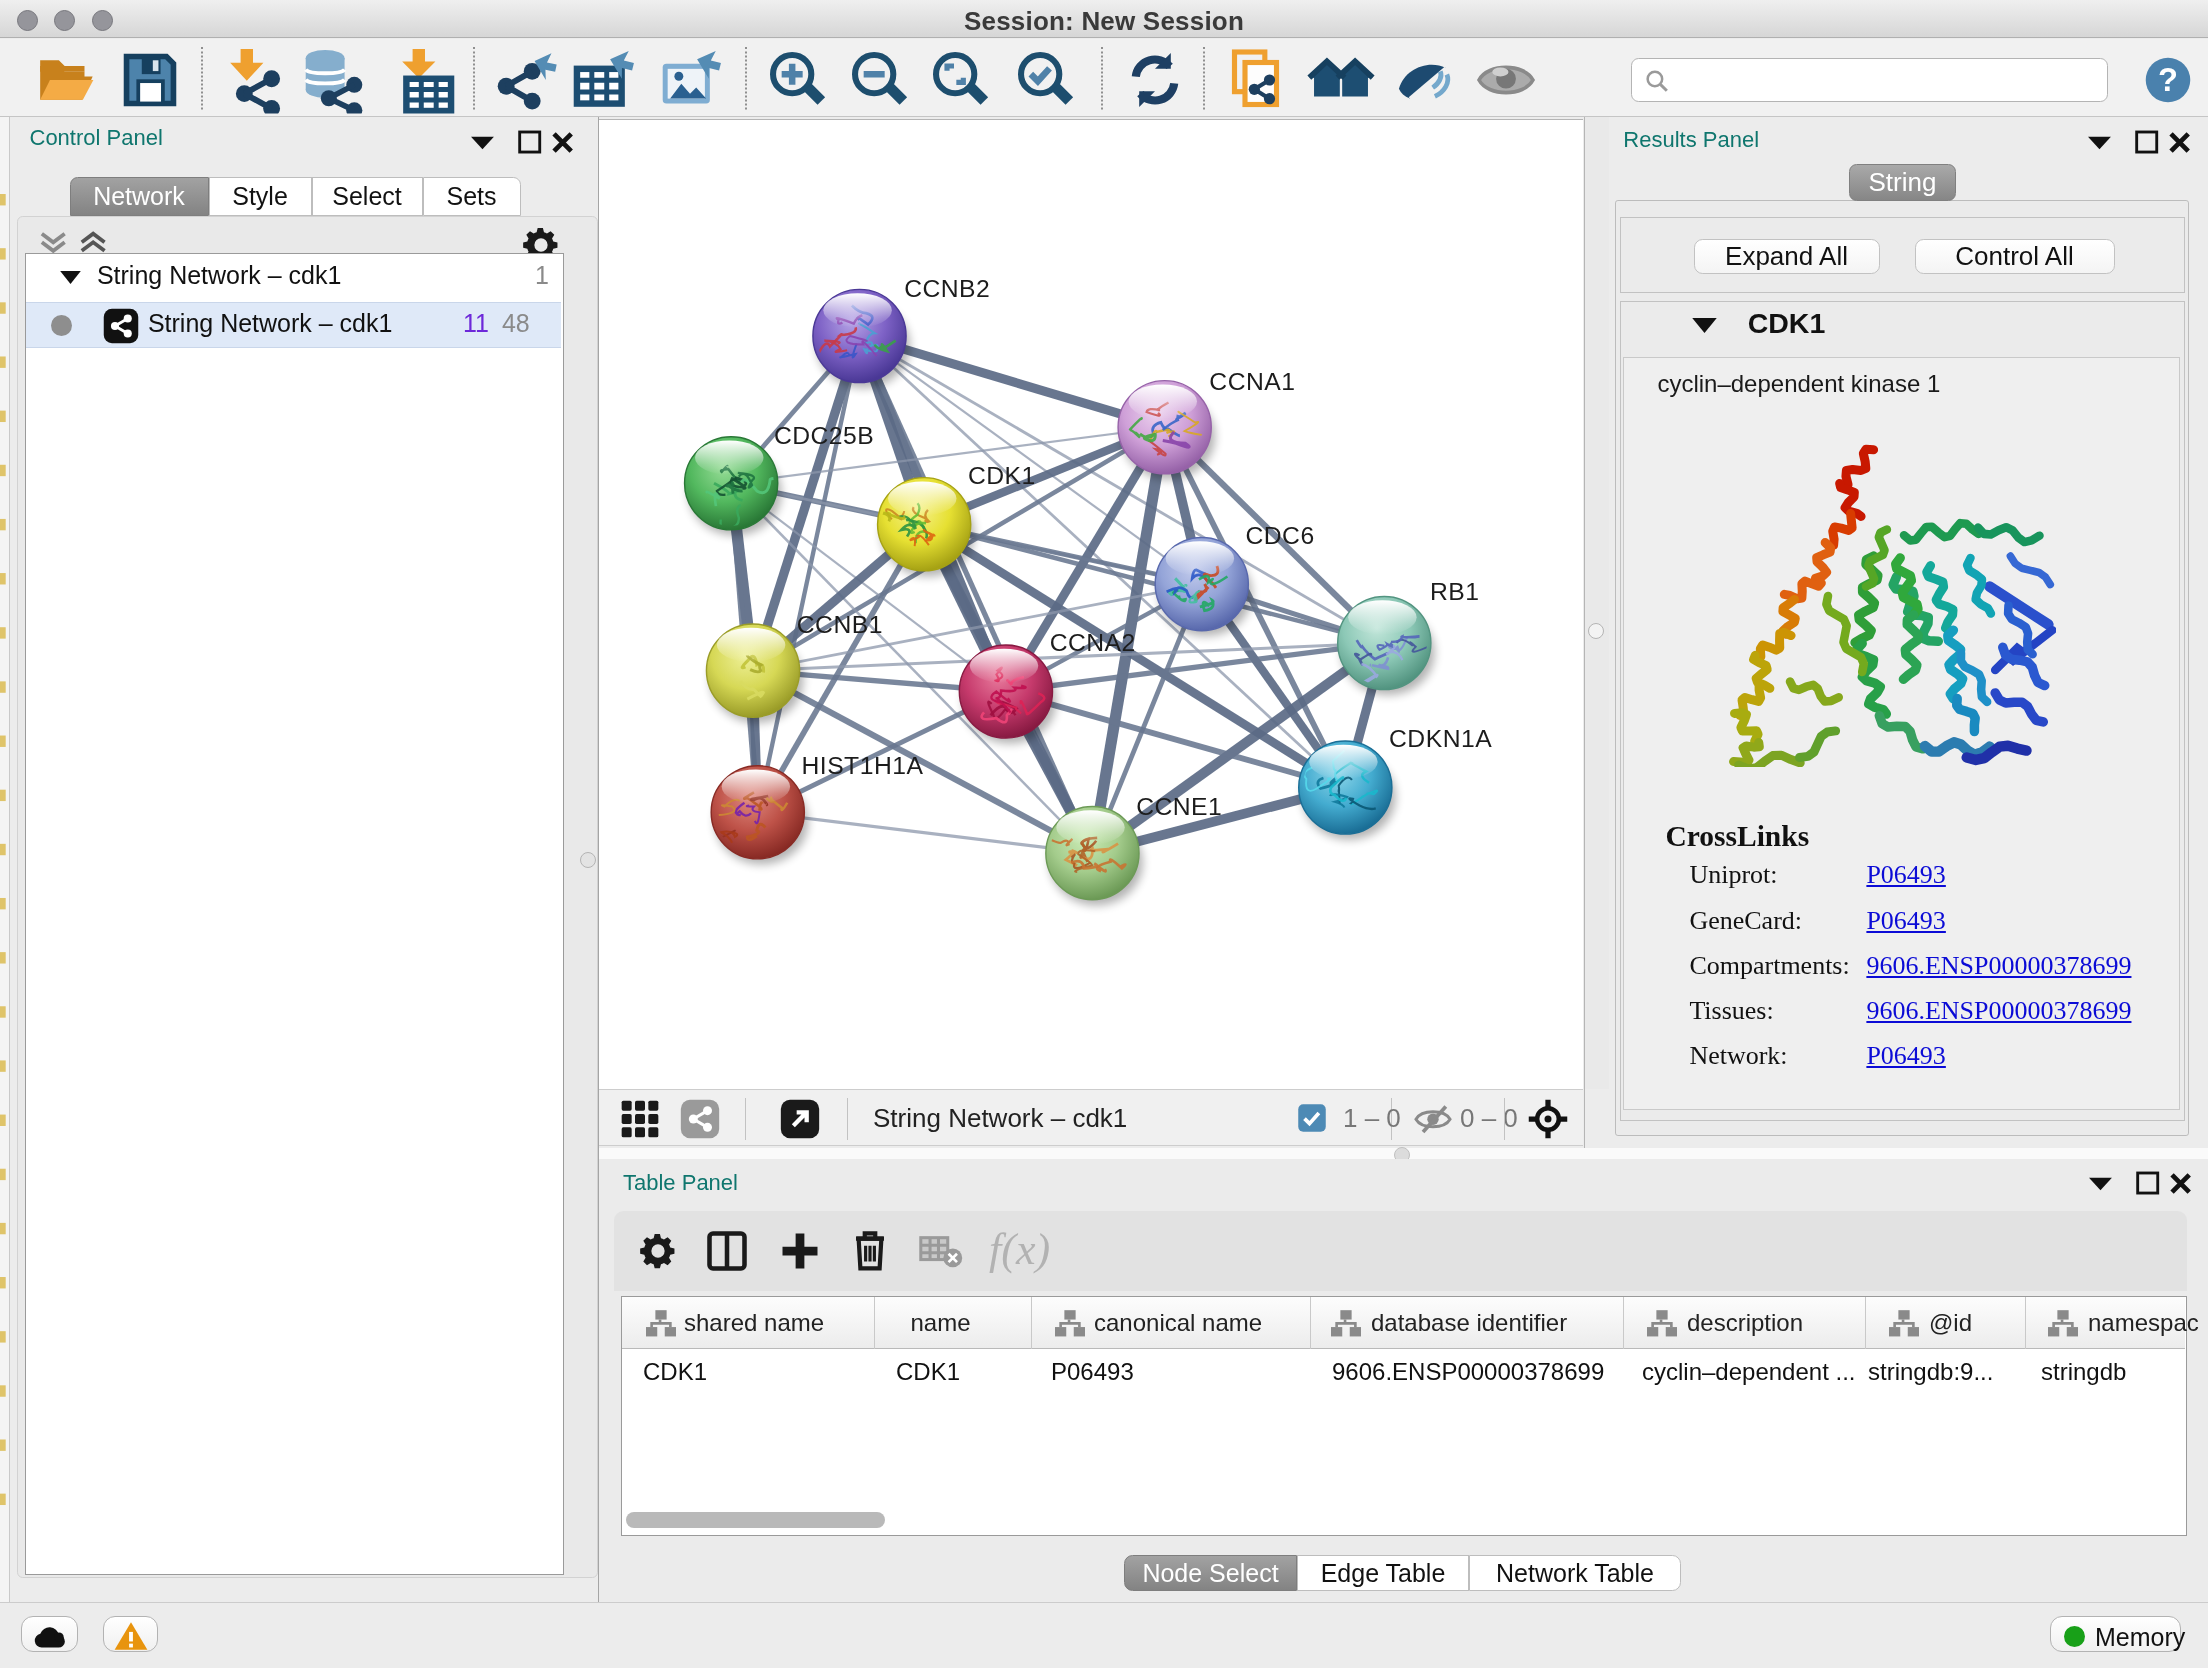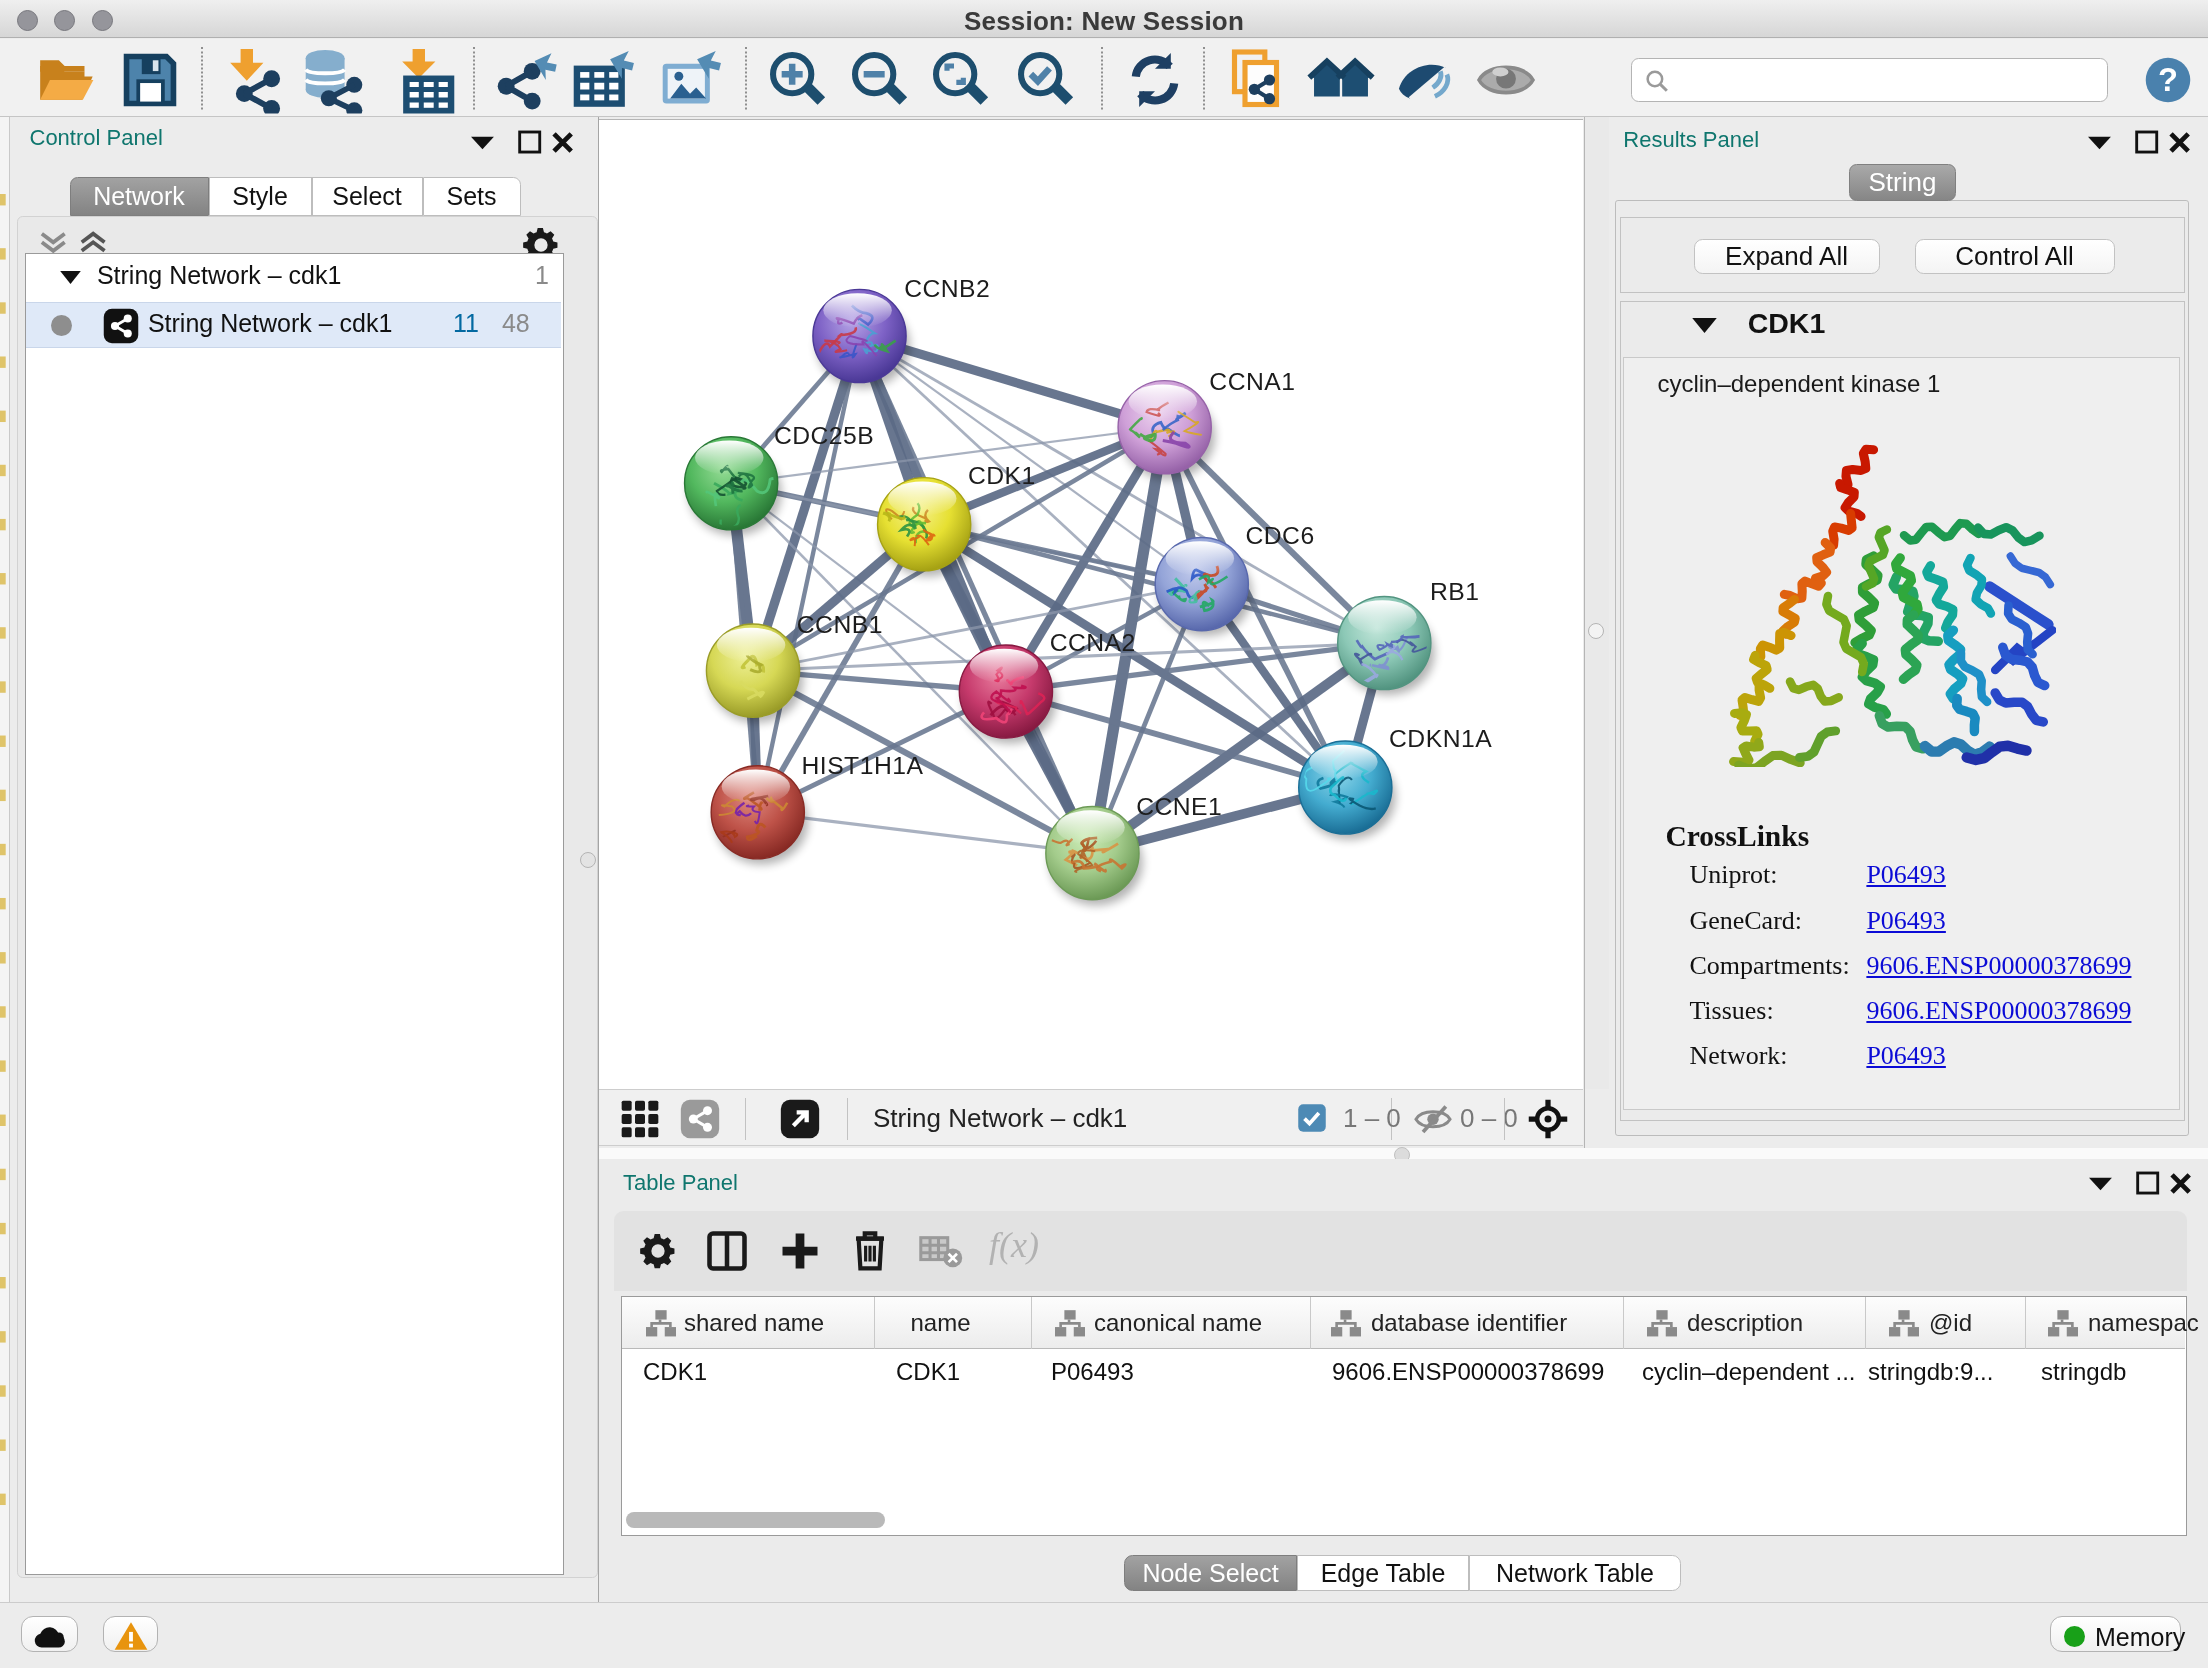--- a/index.html
+++ b/index.html
@@ -242,21 +242,21 @@
     <svg class="abs" style="left:77px;top:4.8px" width="36" height="36" viewBox="0 0 24 24">
      <rect x="0.5" y="0.5" width="23" height="23" rx="5.5" fill="#111"></rect>
      <g fill="#fff">
               <circle cx="8" cy="12" r="2.7"></circle>
               <circle cx="16.5" cy="7" r="2.7"></circle>
               <circle cx="16.5" cy="17" r="2.7"></circle>
      <path d="M8 12l8.5-5M8 12l8.5 5" stroke="#fff" stroke-width="1.9"></path>
             </g>
     </svg>
     <div class="abs" style="left:122px;top:5.7px;font-size:25px;color:#111">String Network – cdk1</div>
-    <div class="abs" style="left:417px;top:5.7px;width:46px;text-align:center;font-size:25px;color:#0369a1">11</div>
+    <div class="abs" style="left:417px;top:5.7px;width:46px;text-align:right;font-size:25px;color:#6d28d9">11</div>
     <div class="abs" style="left:476px;top:5.7px;width:46px;text-align:left;font-size:25px;color:#8a8a8a">48</div>
    </div>
   </div>
  </div>
 </div>
 
 <div class="abs" style="left:598px;top:117px;width:1px;height:1485px;background:#a5a5a5"></div>
 <div class="abs" style="left:580px;top:852px;width:16px;height:16px;border-radius:50%;background:#e3e3e3;border:1px solid #b4b4b4"></div>
 
 <div class="abs" style="left:599px;top:119px;width:984px;height:970px;background:#fff;border-top:1px solid #b5b5b5">
@@ -736,21 +736,21 @@
    <path d="M9.5 10v9M12 10v9M14.5 10v9" stroke="#1a1a1a" stroke-width="1.8"></path>
   </svg>
   <svg class="abs" style="left:305px;top:25px" width="44" height="32" viewBox="0 0 26 19">
    <g stroke="#9a9a9a" stroke-width="1.8" fill="none">
     <rect x="1" y="1" width="16" height="13" fill="#c9c9c9"></rect>
     <path d="M1 5.5h16M1 10h16M6.5 1v13M11.5 1v13"></path>
         </g>
    <circle cx="20" cy="13" r="5.6" fill="#9a9a9a"></circle>
    <path d="M17.5 10.5l5 5m0-5l-5 5" stroke="#fff" stroke-width="1.6"></path>
   </svg>
-  <div class="abs" style="left:375px;top:13.3px;font-size:36px;color:#b2b2b2;font-family:'Liberation Serif',serif;font-style:italic">f(x)</div>
+  <div class="abs" style="left:375px;top:13.3px;font-size:44px;color:#b2b2b2;font-family:'Liberation Serif',serif;font-style:italic">f(x)</div>
  </div>
  <div class="abs" style="left:22px;top:137px;width:1566px;height:240px;background:#fff;border:1.9px solid #9a9a9a">
   <div class="abs" style="left:0;top:0;width:1563px;height:52px;background:linear-gradient(#fdfdfd,#ececec);border-bottom:1.9px solid #b9b9b9">
    <div class="abs" style="left:252px;top:0;width:1px;height:52px;background:#c9c9c9"></div>
    <div class="abs" style="left:409px;top:0;width:1px;height:52px;background:#c9c9c9"></div>
    <div class="abs" style="left:688px;top:0;width:1px;height:52px;background:#c9c9c9"></div>
    <div class="abs" style="left:1001px;top:0;width:1px;height:52px;background:#c9c9c9"></div>
    <div class="abs" style="left:1243px;top:0;width:1px;height:52px;background:#c9c9c9"></div>
    <div class="abs" style="left:1403px;top:0;width:1px;height:52px;background:#c9c9c9"></div>
    <svg class="abs" style="left:24px;top:13.3px" width="30" height="28.5" viewBox="0 0 16 15">

